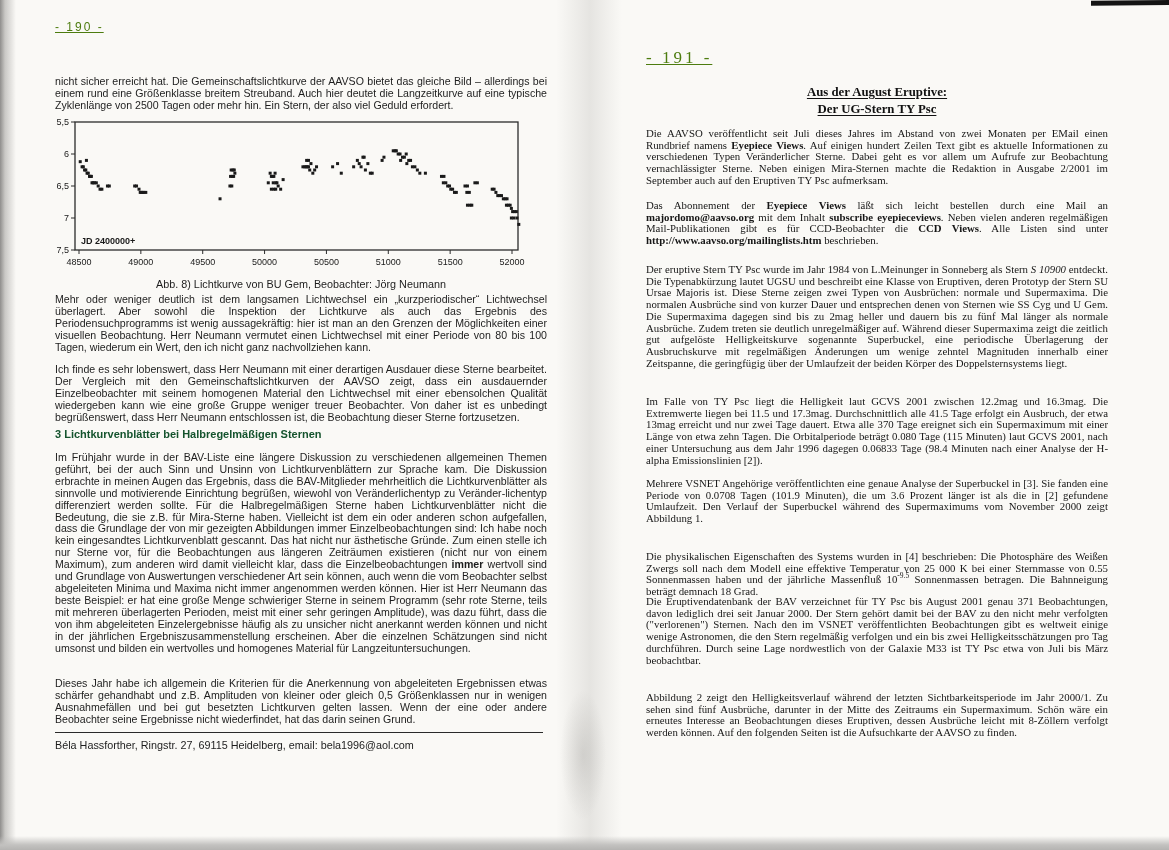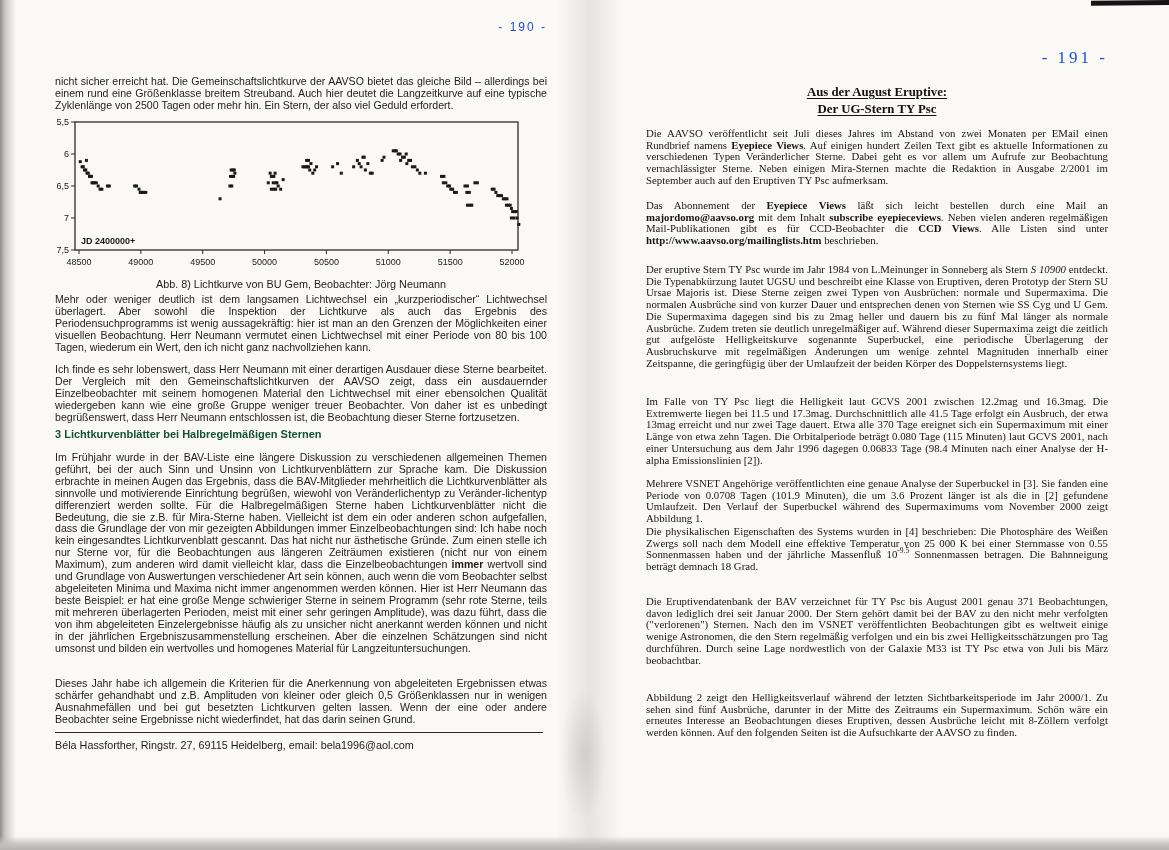--- a/index.html
+++ b/index.html
@@ -18,21 +18,21 @@
   .gutter{position:absolute;left:556px;top:0;width:66px;height:850px;
     background:linear-gradient(to right,rgba(0,0,0,0),rgba(90,88,84,0.13) 34px,rgba(0,0,0,0));}
   .gutter-blob{position:absolute;left:560px;top:690px;width:46px;height:130px;border-radius:50%;
     background:radial-gradient(closest-side,rgba(80,78,74,0.16),rgba(0,0,0,0));}
 
   .page{position:absolute;color:#1c1c1c;}
   #page-left{left:55px;top:20px;width:492px;height:810px;font-family:"Liberation Sans",sans-serif;}
   #page-right{left:646px;top:48px;width:462px;height:780px;font-family:"Liberation Serif",serif;}
 
   .abs{position:absolute;left:0;right:0;margin:0;}
-  .pageno{width:100%;text-align:right;font-size:12px;letter-spacing:2px;color:#1d4ed8;}
+  .pageno{width:100%;text-align:left;font-size:12px;letter-spacing:2px;color:#4d7c0f;text-decoration:underline;}
   #page-right .pageno{font-family:"Liberation Serif",serif;font-size:17px;letter-spacing:3px;}
 
   .sans-p{font-size:10.6px;line-height:11.9px;text-align:justify;color:#1d1d1d;}
   .serif-p{font-size:10.8px;line-height:11.7px;text-align:justify;color:#161616;}
   .serif-p sup{font-size:7.5px;line-height:0;}
   .caption{width:100%;text-align:center;font-size:10.8px;color:#1d1d1d;}
   .heading{font-size:11px;font-weight:bold;color:#14532d;}
   .rtitle{width:100%;text-align:center;font-weight:bold;font-size:12.8px;line-height:17px;
     color:#111;}
   .rtitle .tline{text-decoration:underline;text-underline-offset:2px;}
@@ -238,16 +238,16 @@
   <p class="abs pageno" style="top:0px">- 191 -</p>
   <div class="abs rtitle" style="top:36px">
     <div class="tline">Aus der August Eruptive:</div>
     <div class="tline">Der UG-Stern TY Psc</div>
   </div>
   <p class="abs serif-p" style="top:80px"><span>Die AAVSO veröffentlicht seit Juli dieses Jahres im Abstand von zwei Monaten per EMail einen Rundbrief namens </span><span style="font-weight: bold;">Eyepiece Views</span><span>. Auf einigen hundert Zeilen Text gibt es aktuelle Informationen zu verschiedenen Typen Veränderlicher Sterne. Dabei geht es vor allem um Aufrufe zur Beobachtung vernachlässigter Sterne. Neben einigen Mira-Sternen machte die Redaktion in Ausgabe 2/2001 im September auch auf den Eruptiven TY Psc aufmerksam.</span></p>
   <p class="abs serif-p" style="top:152px"><span>Das Abonnement der </span><span style="font-weight: bold;">Eyepiece Views</span><span> läßt sich leicht bestellen durch eine Mail an </span><span style="font-weight: bold;">majordomo@aavso.org</span><span> mit dem Inhalt </span><span style="font-weight: bold;">subscribe eyepieceviews</span><span>. Neben vielen anderen regelmäßigen Mail-Publikationen gibt es für CCD-Beobachter die </span><span style="font-weight: bold;">CCD Views</span><span>. Alle Listen sind unter </span><span style="font-weight: bold;">http://www.aavso.org/mailinglists.htm</span><span> beschrieben.</span></p>
   <p class="abs serif-p" style="top:216px"><span>Der eruptive Stern TY Psc wurde im Jahr 1984 von L.Meinunger in Sonneberg als Stern </span><span style="font-style: italic;">S 10900</span><span> entdeckt. Die Typenabkürzung lautet UGSU und beschreibt eine Klasse von Eruptiven, deren Prototyp der Stern SU Ursae Majoris ist. Diese Sterne zeigen zwei Typen von Ausbrüchen: normale und Supermaxima.  Die normalen Ausbrüche sind von kurzer Dauer und entsprechen denen von Sternen wie SS Cyg und U Gem. Die Supermaxima dagegen sind bis zu 2mag heller und dauern bis zu fünf Mal länger als normale Ausbrüche. Zudem treten sie deutlich unregelmäßiger auf. Während dieser Supermaxima zeigt die zeitlich gut aufgelöste Helligkeitskurve sogenannte Superbuckel, eine periodische Überlagerung der Ausbruchskurve mit regelmäßigen Änderungen um wenige zehntel Magnituden innerhalb einer Zeitspanne, die geringfügig über der Umlaufzeit der beiden Körper des Doppelsternsystems liegt.</span></p>
   <p class="abs serif-p" style="top:348px"><span>Im Falle von TY Psc  liegt die Helligkeit laut GCVS 2001  zwischen 12.2mag und 16.3mag. Die Extremwerte liegen bei 11.5 und 17.3mag. Durchschnittlich alle 41.5 Tage erfolgt ein Ausbruch, der etwa 13mag erreicht und nur zwei Tage dauert. Etwa alle 370 Tage ereignet sich ein Supermaximum mit einer Länge von etwa zehn Tagen. Die Orbitalperiode beträgt 0.080 Tage (115 Minuten) laut GCVS 2001, nach einer Untersuchung aus dem Jahr 1996 dagegen 0.06833 Tage (98.4 Minuten nach einer Analyse der H-alpha Emissionslinien [2]).</span></p>
   <p class="abs serif-p" style="top:430px"><span>Mehrere VSNET Angehörige veröffentlichten eine genaue Analyse der Superbuckel in [3]. Sie fanden eine Periode von 0.0708 Tagen (101.9 Minuten), die um 3.6 Prozent länger ist als die in [2] gefundene Umlaufzeit. Den Verlauf der Superbuckel während des Supermaximums vom November 2000 zeigt Abbildung 1.</span></p>
-  <p class="abs serif-p" style="top:478px"><span>Die physikalischen Eigenschaften des Systems wurden in [4] beschrieben: Die Photosphäre des Weißen Zwergs soll nach dem Modell eine effektive Temperatur von 25 000 K bei einer Sternmasse von 0.55 Sonnenmassen haben und der jährliche Massenfluß 10</span><sup>-9.5</sup><span> Sonnenmassen betragen. Die Bahnneigung beträgt demnach 18 Grad.</span></p>
+  <p class="abs serif-p" style="top:503px"><span>Die physikalischen Eigenschaften des Systems wurden in [4] beschrieben: Die Photosphäre des Weißen Zwergs soll nach dem Modell eine effektive Temperatur von 25 000 K bei einer Sternmasse von 0.55 Sonnenmassen haben und der jährliche Massenfluß 10</span><sup>-9.5</sup><span> Sonnenmassen betragen. Die Bahnneigung beträgt demnach 18 Grad.</span></p>
   <p class="abs serif-p" style="top:548px"><span>Die Eruptivendatenbank der BAV verzeichnet für TY Psc bis August 2001 genau 371 Beobachtungen, davon lediglich drei seit Januar 2000. Der Stern gehört damit bei der BAV zu den nicht mehr verfolgten ("verlorenen") Sternen. Nach den im VSNET veröffentlichten Beobachtungen gibt es weltweit einige wenige Astronomen,  die den Stern regelmäßig verfolgen und ein bis zwei Helligkeitsschätzungen pro Tag durchführen. Durch seine Lage nordwestlich von der Galaxie M33 ist TY Psc etwa von Juli bis März beobachtbar.</span></p>
   <p class="abs serif-p" style="top:644px"><span>Abbildung 2 zeigt den Helligkeitsverlauf während der letzten Sichtbarkeitsperiode im Jahr 2000/1. Zu sehen sind fünf Ausbrüche, darunter in der Mitte des Zeitraums ein Supermaximum. Schön wäre ein erneutes Interesse an Beobachtungen dieses Eruptiven, dessen Ausbrüche leicht mit 8-Zöllern verfolgt werden können. Auf den folgenden Seiten ist die Aufsuchkarte der AAVSO zu finden.</span></p>
 </div>
 
 </body></html>

